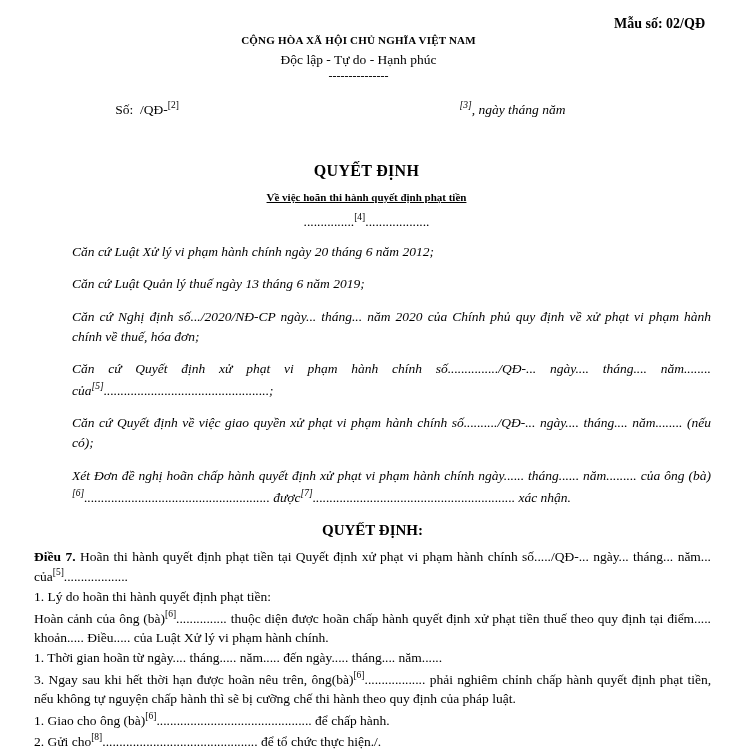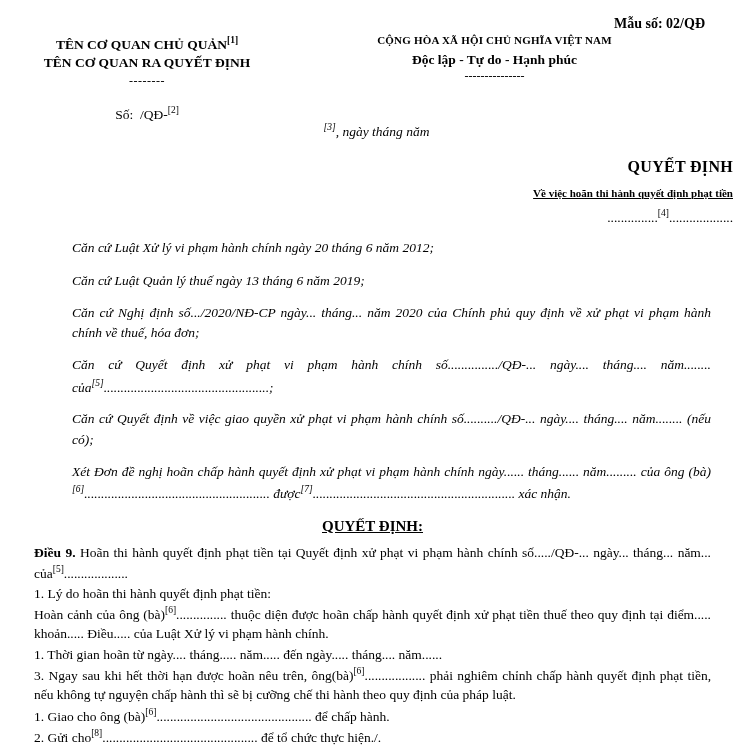--- a/index.html
+++ b/index.html
@@ -67,33 +67,33 @@
     letter-spacing: 0.5px;
     font-size: 12px;
     margin-top: 2px;
   }
   .nation {
     font-weight: bold;
     font-size: 11px;
     letter-spacing: 0.2px;
   }
   .motto {
-    font-weight: bold;
+    font-weight: normal;
     font-size: 13.5px;
     margin-top: 6px;
   }
   .motto-rule {
     text-align: center;
     font-size: 12px;
     letter-spacing: 0px;
     margin-top: 1px;
   }
   .numline {
     display: flex;
-    flex-direction: column;
+    flex-direction: row;
     margin-top: 16px;
   }
   .numline-left {
     width: 272px;
     text-align: center;
     padding-left: 22px;
     box-sizing: border-box;
     font-size: 13.5px;
   }
   .numline-right {
@@ -102,22 +102,22 @@
     padding-right: 10px;
     padding-left: 30px;
     box-sizing: border-box;
     font-style: italic;
     font-size: 13.5px;
   }
   .numline-right .sup {
     font-style: italic;
   }
   .title-block {
-    text-align: right;
-    margin-top: 18px;
+    text-align: center;
+    margin-top: 44px;
   }
   .doc-title {
     font-weight: bold;
     font-size: 16px;
     letter-spacing: 0.3px;
   }
   .doc-subtitle {
     font-weight: bold;
     font-size: 11px;
     margin-top: 11px;
@@ -140,43 +140,37 @@
     text-align: justify;
     margin-left: 38px;
   }
   .legal-basis .sup { font-style: italic; }
   .decide-head {
     text-align: center;
     font-weight: bold;
     font-size: 15px;
     margin-top: 14px;
     margin-bottom: 8px;
-    text-decoration: underline;
   }
   .art {
     font-size: 13.5px;
     line-height: 1.45;
     text-align: justify;
     margin-bottom: 1px;
   }
   .art .lbl { font-weight: bold; }
 </style>
 </head>
 <body>
 
 <div class="page">
 
   <div class="form-code">Mẫu số: 02/QĐ</div>
 
   <div class="header">
-    <div class="header-left">
-      <div class="org-line1"><span>TÊN CƠ QUAN CHỦ QUẢN</span><span class="sup">[1]</span></div>
-      <div class="org-line2">TÊN CƠ QUAN RA QUYẾT ĐỊNH</div>
-      <div class="dash-line">--------</div>
-    </div>
     <div class="header-right">
       <div class="nation">CỘNG HÒA XÃ HỘI CHỦ NGHĨA VIỆT NAM</div>
       <div class="motto">Độc lập - Tự do - Hạnh phúc</div>
       <div class="motto-rule">---------------</div>
     </div>
   </div>
 
   <div class="numline">
     <div class="numline-left"><span>Số:</span>&nbsp;&nbsp;<span>/QĐ-</span><span class="sup">[2]</span></div>
     <div class="numline-right"><span class="sup">[3]</span><span>, ngày     tháng     năm</span></div>
@@ -197,21 +191,21 @@
     <div class="legal-basis"><span>Căn cứ Nghị định số.../2020/NĐ-CP ngày... tháng... năm 2020 của Chính phủ quy định về xử phạt vi phạm hành chính về thuế, hóa đơn;</span></div>
 
     <div class="legal-basis"><span>Căn cứ Quyết định xử phạt vi phạm hành chính số.............../QĐ-... ngày.... tháng.... năm........ của</span><span class="sup">[5]</span><span>.................................................;</span></div>
 
     <div class="legal-basis"><span>Căn cứ Quyết định về việc giao quyền xử phạt vi phạm hành chính số........../QĐ-... ngày.... tháng.... năm........ (nếu có);</span></div>
 
     <div class="legal-basis"><span>Xét Đơn đề nghị hoãn chấp hành quyết định xử phạt vi phạm hành chính ngày...... tháng...... năm......... của ông (bà)</span><span class="sup">[6]</span><span>....................................................... được</span><span class="sup">[7]</span><span>............................................................ xác nhận.</span></div>
 
     <div class="decide-head">QUYẾT ĐỊNH:</div>
 
-    <div class="art"><span class="lbl">Điều 9.</span><span> Hoãn thi hành quyết định phạt tiền tại Quyết định xử phạt vi phạm hành chính số...../QĐ-... ngày... tháng... năm... của</span><span class="sup">[5]</span><span>...................</span></div>
+    <div class="art"><span class="lbl">Điều 7.</span><span> Hoãn thi hành quyết định phạt tiền tại Quyết định xử phạt vi phạm hành chính số...../QĐ-... ngày... tháng... năm... của</span><span class="sup">[5]</span><span>...................</span></div>
 
     <div class="art"><span>1. Lý do hoãn thi hành quyết định phạt tiền:</span></div>
 
     <div class="art"><span>Hoàn cảnh của ông (bà)</span><span class="sup">[6]</span><span>............... thuộc diện được hoãn chấp hành quyết định xử phạt tiền thuế theo quy định tại điểm..... khoản..... Điều..... của Luật Xử lý vi phạm hành chính.</span></div>
 
     <div class="art"><span>1. Thời gian hoãn từ ngày.... tháng..... năm..... đến ngày..... tháng.... năm......</span></div>
 
     <div class="art"><span>3. Ngay sau khi hết thời hạn được hoãn nêu trên, ông(bà)</span><span class="sup">[6]</span><span>.................. phải nghiêm chỉnh chấp hành quyết định phạt tiền, nếu không tự nguyện chấp hành thì sẽ bị cưỡng chế thi hành theo quy định của pháp luật.</span></div>
 
 

